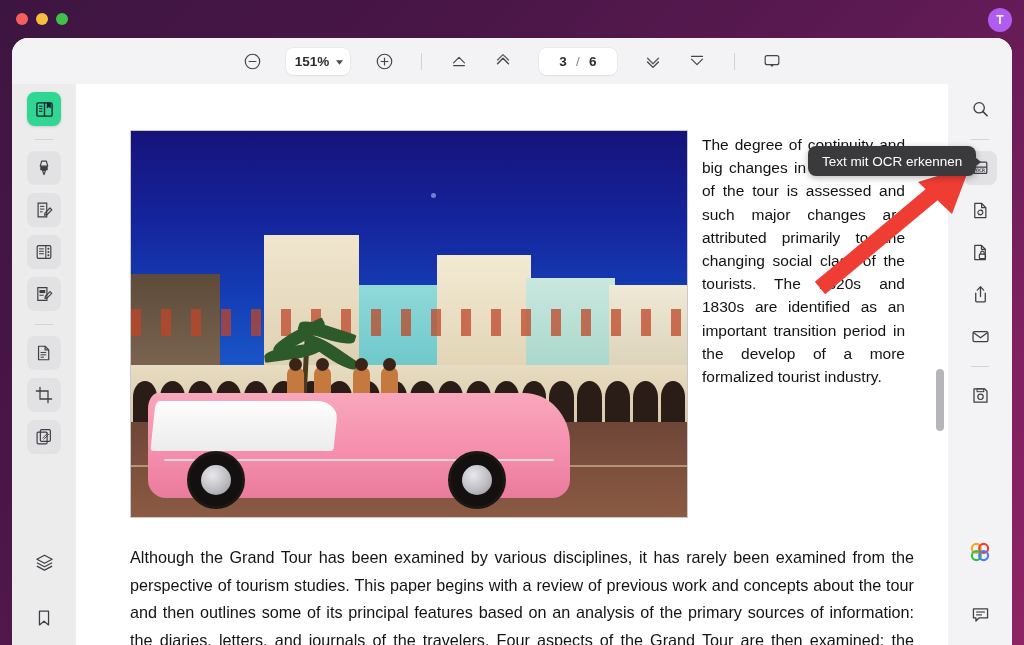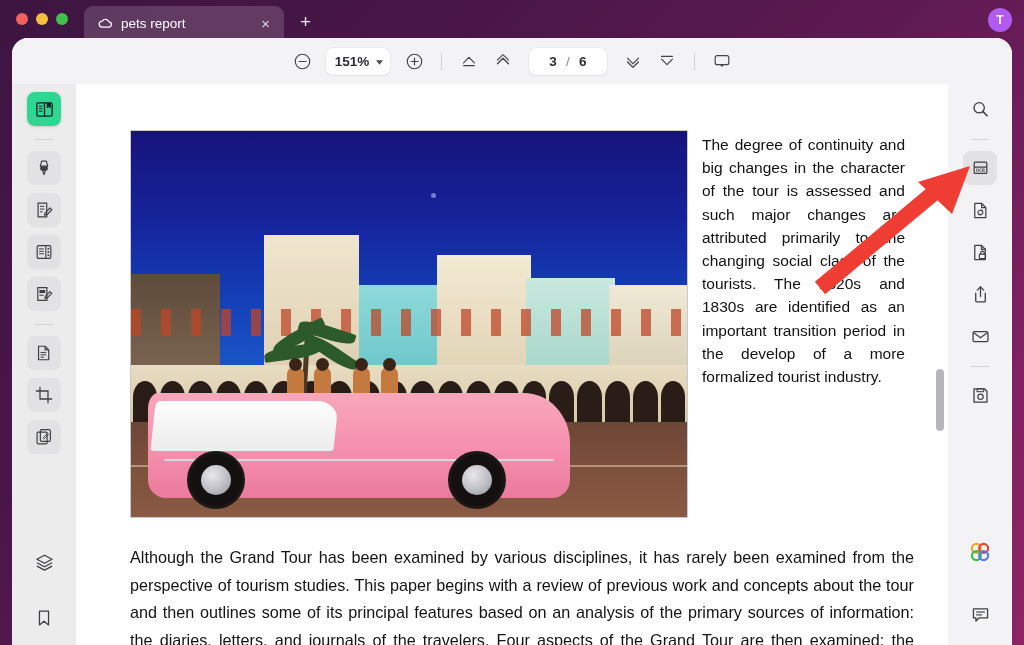--- a/index.html
+++ b/index.html
@@ -60,21 +60,21 @@
     border-radius: 16px 16px 0 0;
     overflow: hidden;
   }
 
   
   #toolbar {
     position: absolute; left: 0; top: 0; width: 1000px; height: 46px;
     background: #f3f3f5;
     display: flex; align-items: center; justify-content: center; gap: 0px;
   }
-  #toolbar-inner { display: flex; align-items: center; gap: 2px; }
+  #toolbar-inner { display: flex; align-items: center; gap: 12px; }
   .tb-btn {
     width: 32px; height: 30px; display: flex; align-items: center; justify-content: center;
     color: #43454a; border-radius: 6px;
   }
   .tb-sep { width: 1px; height: 17px; background: #d2d2d6; margin: 0 9px; }
   .tb-field {
     height: 27px; background: #ffffff; border-radius: 7px;
     display: flex; align-items: center; justify-content: center;
     color: #2c2d30; font-size: 13.5px; font-weight: 600;
     box-shadow: 0 0 0 0.5px rgba(0,0,0,0.07), 0 1px 1.5px rgba(0,0,0,0.05);
@@ -251,32 +251,20 @@
 <div id="app-window">
 
   <div id="titlebar">
 
     <div id="traffic-lights">
       <span class="tl red"></span>
       <span class="tl yellow"></span>
       <span class="tl green"></span>
     </div>
 
-    <div id="tab-strip">
-      <div id="doc-tab">
-        <span class="cloud">
-          <svg width="15" height="12" viewBox="0 0 15 12">
-            <path d="M4.2 10.2h6.6a2.7 2.7 0 0 0 .2-5.38A3.7 3.7 0 0 0 4.3 4.1a2.9 2.9 0 0 0-.1 6.1z" fill="none" stroke="#ffffff" stroke-width="1.2" stroke-linejoin="round"></path>
-          </svg>
-        </span>
-        <span class="tab-title">pets report</span>
-        <span class="tab-close">×</span>
-      </div>
-      <div id="new-tab-btn">+</div>
-    </div>
 
     <div id="avatar">T</div>
   </div>
 
   <div id="body-panel">
 
     <div id="toolbar">
       <div id="toolbar-inner">
 
         <div class="tb-btn">
@@ -618,15 +606,18 @@
       </div>
     </div>
 
     <svg id="red-arrow" viewBox="0 0 200 150">
       <g>
         <path d="M28 140 L150 38" stroke="#f03d34" stroke-width="16" stroke-linecap="butt"></path>
         <path d="M178 18 L126 34 L160 66 Z" fill="#f03d34"></path>
       </g>
     </svg>
 
+    <div id="ocr-tooltip">
+      <span>Text mit OCR erkennen</span>
+    </div>
 
   </div>
 </div>
 
 </body></html>

